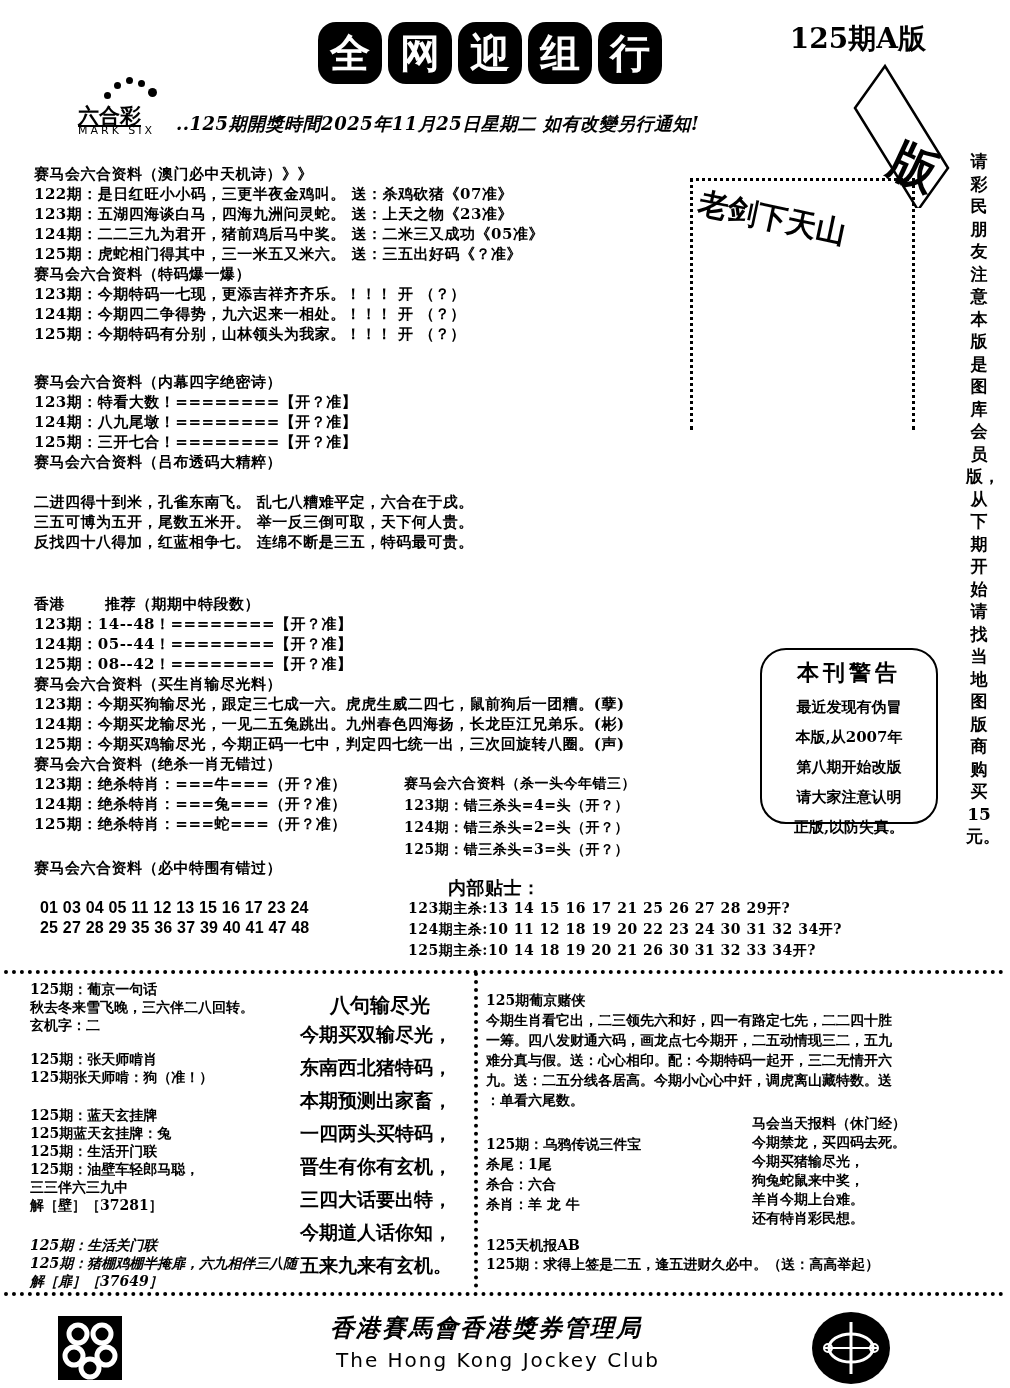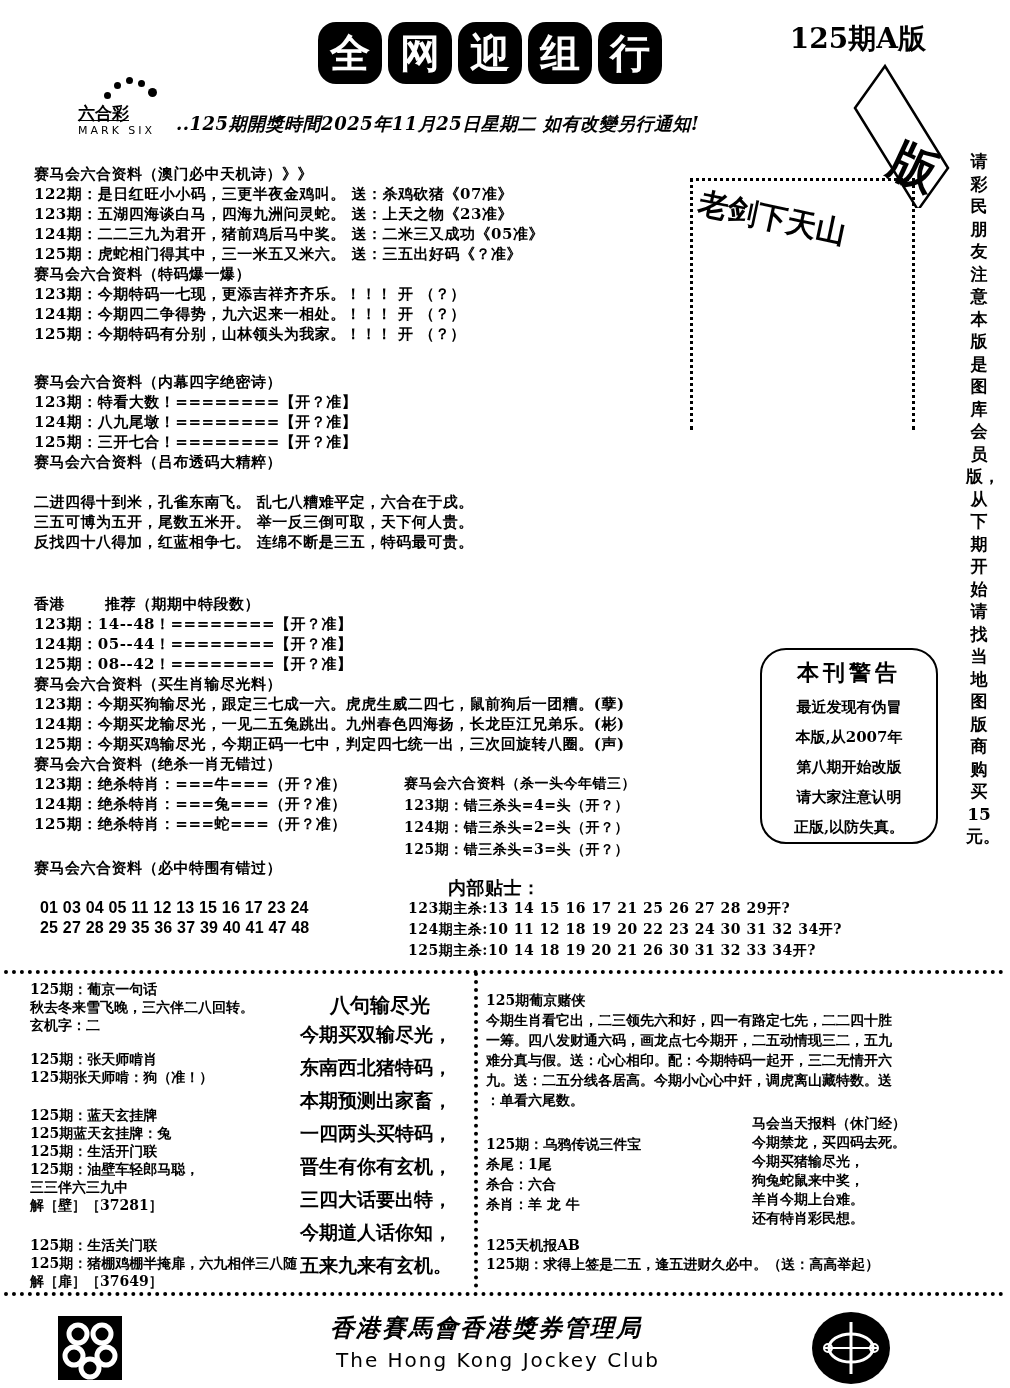--- a/index.html
+++ b/index.html
@@ -8,30 +8,30 @@
   .abs { position: absolute; }
   .line { font-size: 15px; line-height: 20px; font-weight: bold; white-space: pre; letter-spacing: 0.5px; }
   .title-block { left: 318px; top: 22px; display: flex; gap: 6px; }
   .title-char { width: 64px; height: 62px; background: #000; color: #fff; border-radius: 18px;
     display: flex; align-items: center; justify-content: center; font-size: 40px; font-weight: bold;
     font-family: "DejaVu Sans", sans-serif; }
   .edition { right: 84px; top: 20px; font-size: 28px; font-weight: bold; }
   .logo { left: 78px; top: 74px; width: 90px; height: 70px; }
   .logo .dots { position: absolute; left: 20px; top: 0; width: 60px; height: 30px; }
   .logo .dot { position: absolute; width: 7px; height: 7px; background: #000; border-radius: 50%; }
-  .logo .cn { position: absolute; left: 0; top: 28px; font-size: 17px; font-weight: bold; text-decoration: underline; font-family: "DejaVu Sans", sans-serif; }
+  .logo .cn { position: absolute; left: 0; top: 28px; font-size: 21px; font-weight: bold; text-decoration: underline; font-family: "DejaVu Sans", sans-serif; }
   .logo .en { position: absolute; left: 0; top: 50px; font-size: 11px; letter-spacing: 3px; font-family: "DejaVu Sans", sans-serif; }
   .notice { left: 176px; top: 112px; font-size: 18px; font-weight: bold; font-style: italic; white-space: pre; letter-spacing: 0.5px; }
   .stamp { left: 830px; top: 58px; width: 120px; height: 150px; }
   .sword-box { left: 690px; top: 178px; width: 225px; height: 252px; border-left: 3px dotted #000; border-right: 3px dotted #000; border-top: 3px dotted #000; }
   .sword-title { position: absolute; left: 10px; top: 2px; font-size: 30px; font-weight: 900; transform: rotate(12deg); transform-origin: left top; font-family: "DejaVu Sans", sans-serif; }
   .sword-list { position: absolute; left: 25px; top: 86px; }
   .sword-list .line { font-size: 14px; line-height: 19.5px; }
   .vertical { left: 966px; top: 150px; width: 26px; font-size: 17px; line-height: 22.5px; font-weight: bold; text-align: center; }
-  .warn-box { left: 760px; top: 648px; width: 178px; height: 196px; border: 2.5px solid #000; border-radius: 26px; padding: 8px 22px; }
+  .warn-box { left: 760px; top: 648px; width: 178px; height: 176px; border: 2.5px solid #000; border-radius: 26px; padding: 8px 22px; }
   .warn-title { font-size: 22px; font-weight: bold; text-align: center; letter-spacing: 4px; margin-bottom: 4px; }
   .warn-line { font-size: 15px; line-height: 30px; font-weight: bold; text-align: center; white-space: pre; }
   .dotted-h { position: absolute; height: 0; border-top: 4px dotted #000; }
   .dotted-v { position: absolute; width: 0; border-left: 4px dotted #000; }
   .poem-title { font-size: 20px; font-weight: bold; }
   .poem-line { font-size: 19px; line-height: 33px; font-weight: bold; white-space: pre; }
   .sm { font-size: 14px; line-height: 18px; font-weight: bold; white-space: pre; }
   .footer-left { left: 58px; top: 1316px; width: 64px; height: 64px; background: #000; }
   .footer-right { left: 812px; top: 1312px; width: 78px; height: 72px; background: #000; border-radius: 50%; }
   .footer-cn { left: 330px; top: 1312px; font-size: 24px; font-weight: bold; font-style: italic; letter-spacing: 2px; }
@@ -158,21 +158,21 @@
   <div class="sm">125期张天师啃：狗（准！）</div>
 </div>
 <div class="abs" style="left:30px;top:1106px;">
   <div class="sm">125期：蓝天玄挂牌</div>
   <div class="sm">125期蓝天玄挂牌：兔</div>
   <div class="sm">125期：生活开门联</div>
   <div class="sm">125期：油壁车轻郎马聪，</div>
   <div class="sm">三三伴六三九中</div>
   <div class="sm">解［壁］［37281］</div>
 </div>
-<div class="abs" style="left:30px;top:1236px;">
+<div class="abs" style="left:30px;top:1236px;font-style:italic;">
   <div class="sm">125期：生活关门联</div>
   <div class="sm">125期：猪棚鸡棚半掩扉，六九相伴三八随</div>
   <div class="sm">解［扉］［37649］</div>
 </div>
 
 <div class="abs poem-title" style="left:330px;top:992px;">八句输尽光</div>
 <div class="abs" style="left:300px;top:1018px;">
   <div class="poem-line">今期买双输尽光，</div>
   <div class="poem-line">东南西北猪特码，</div>
   <div class="poem-line">本期预测出家畜，</div>

